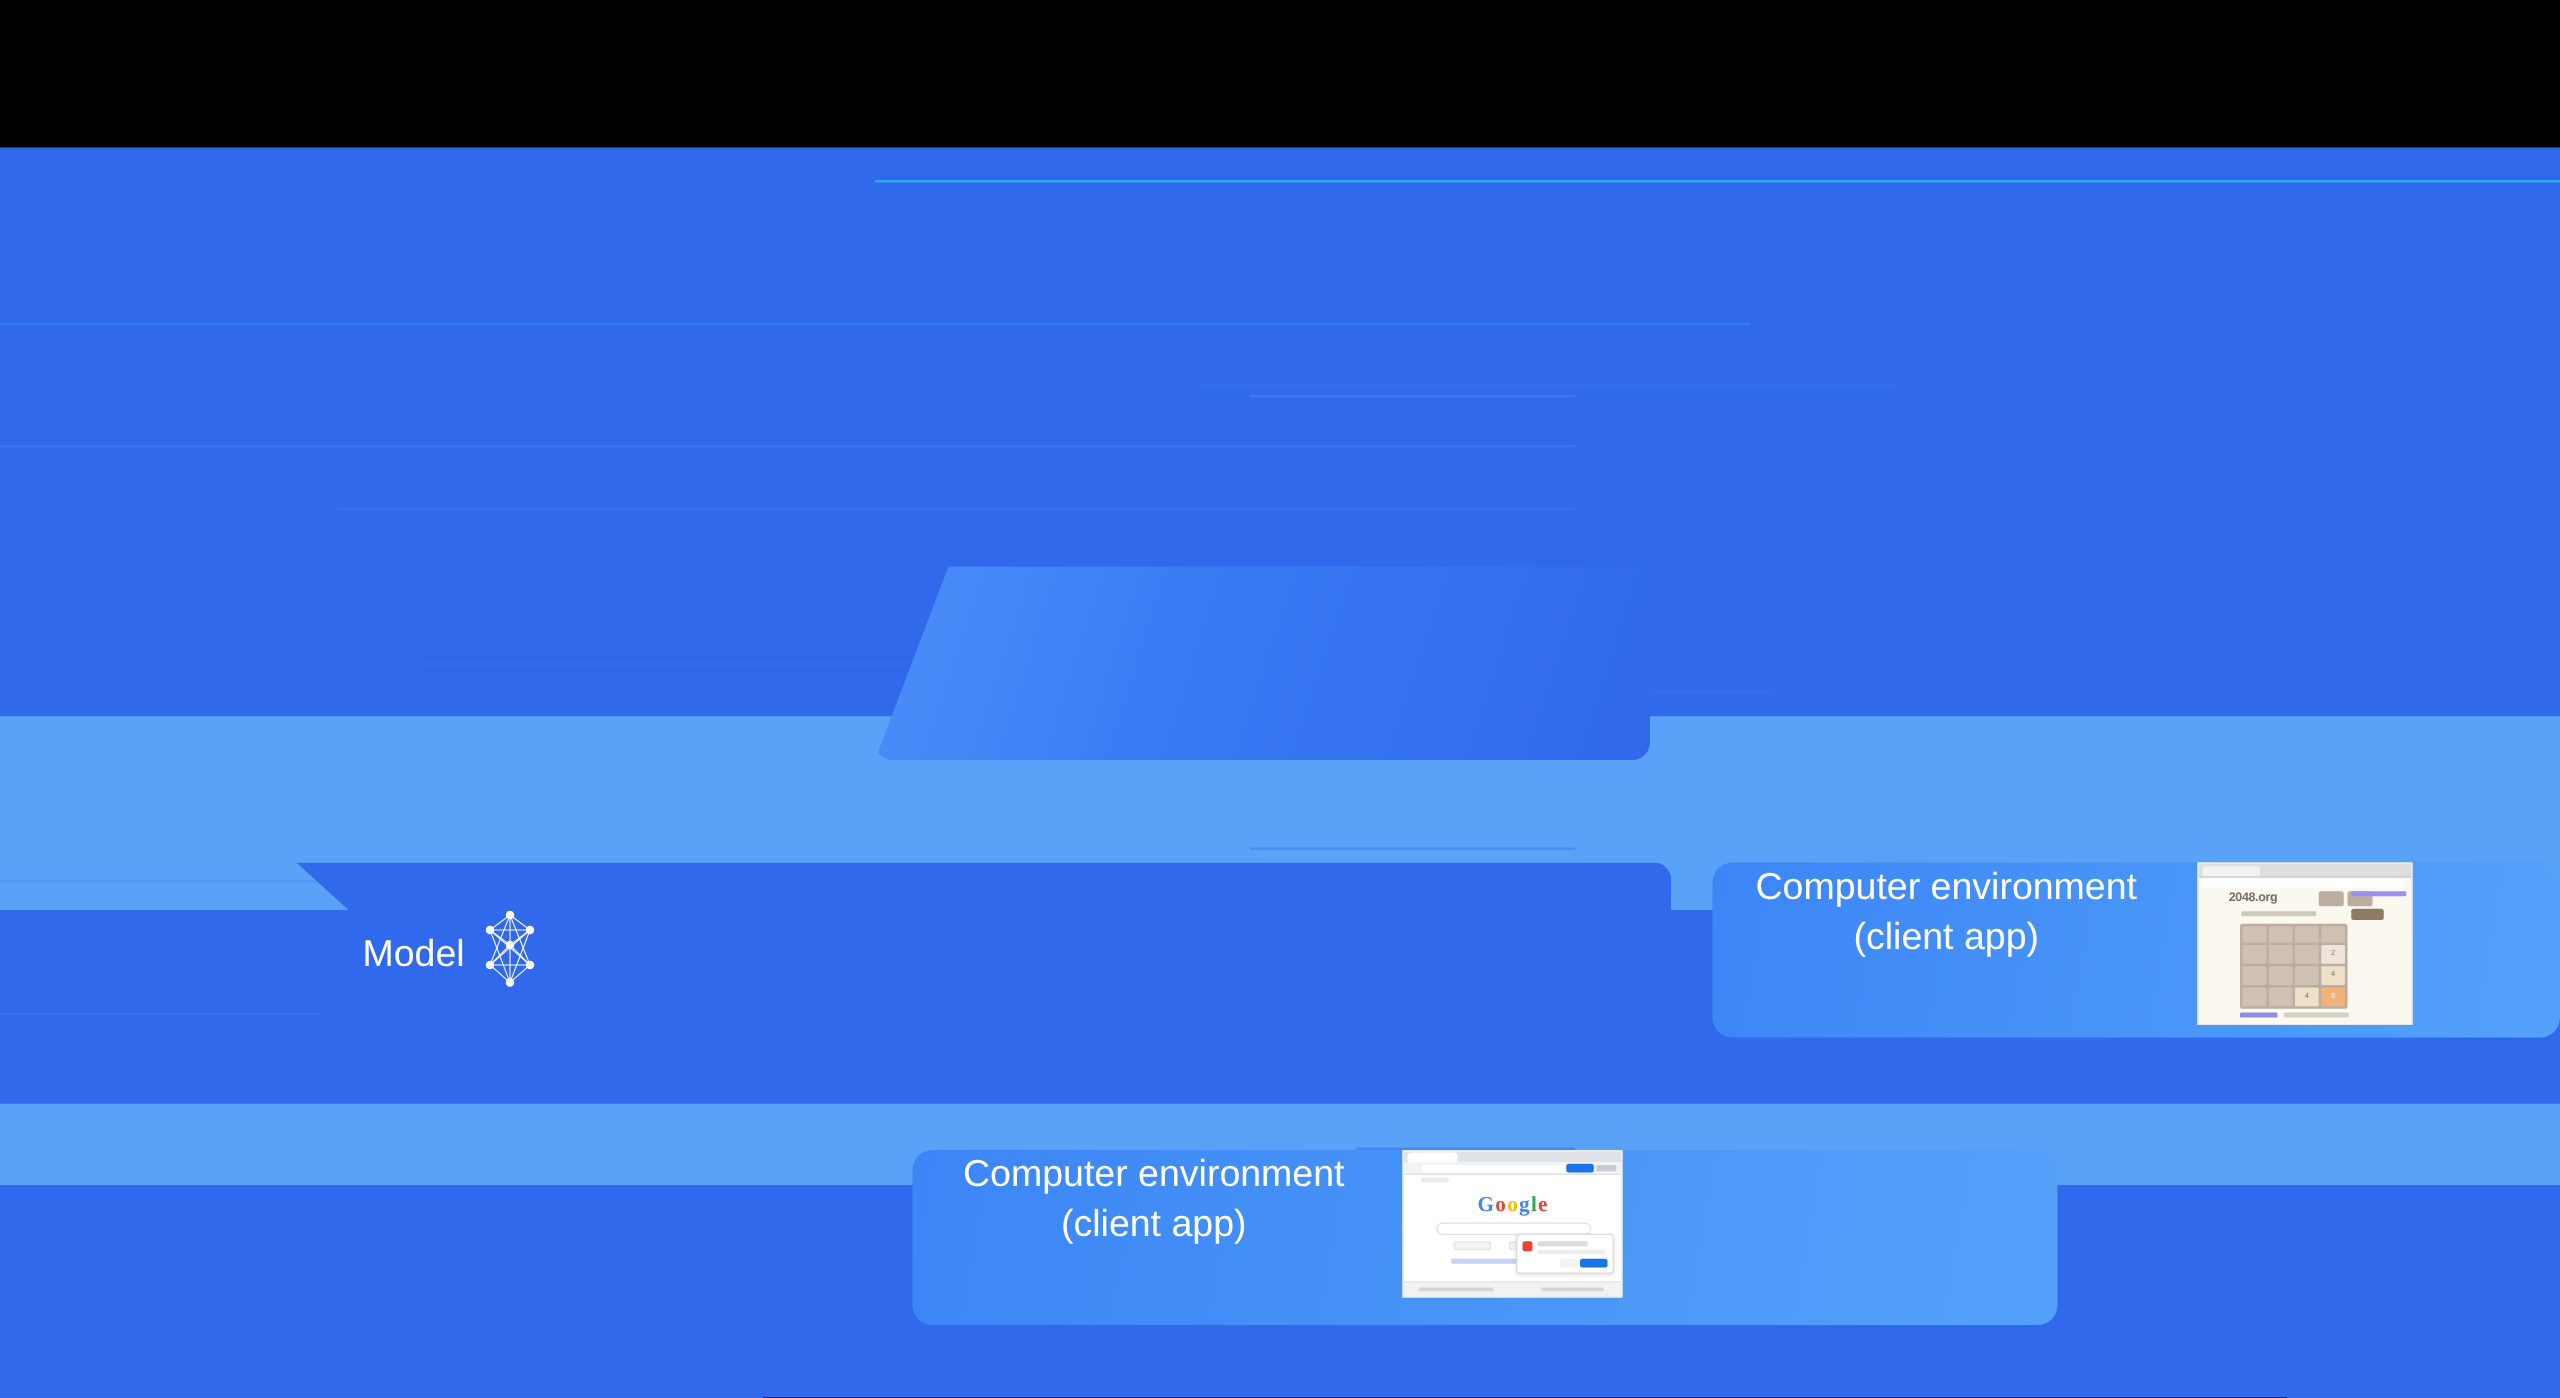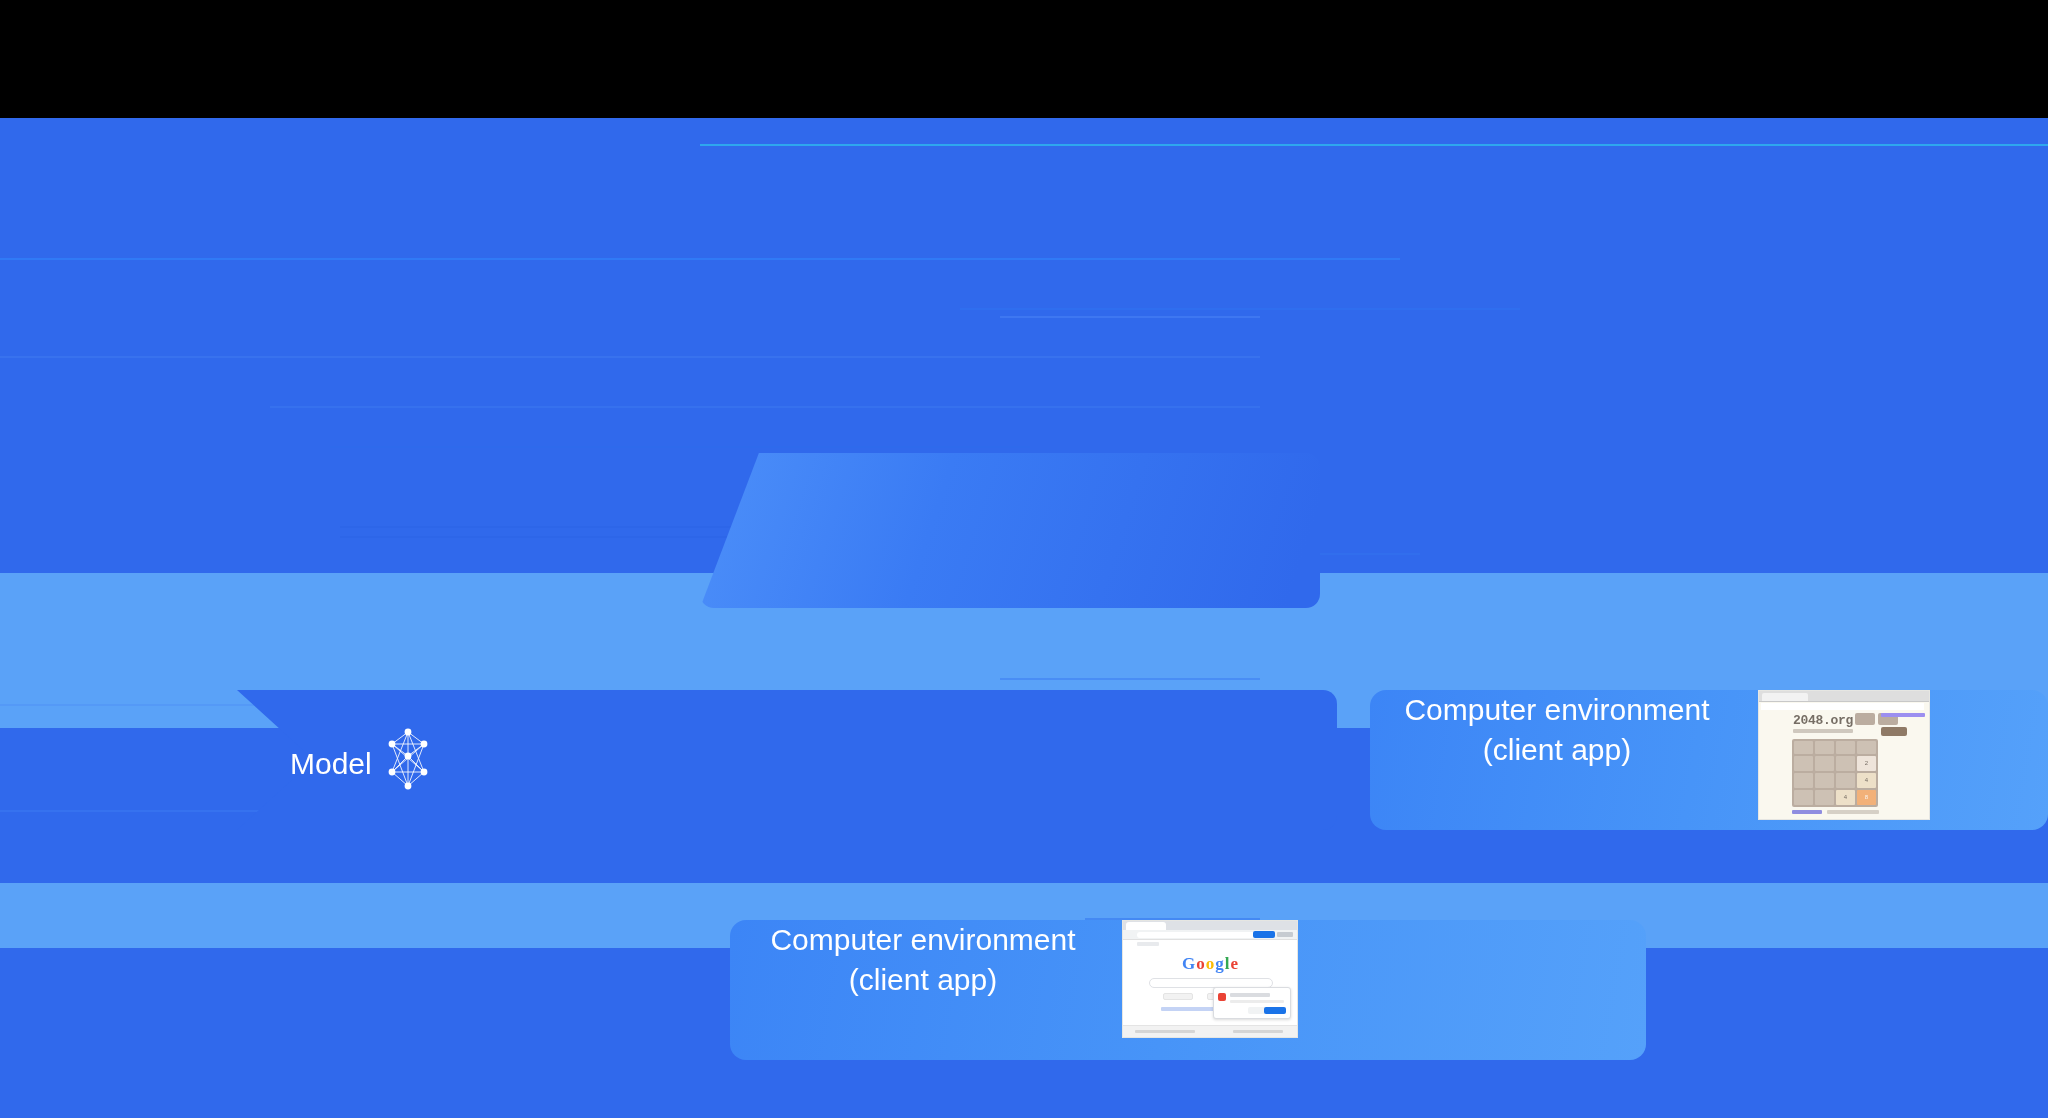--- a/index.html
+++ b/index.html
@@ -129,22 +129,22 @@
     background:#DEDEDE; border-bottom:1px solid #C8C8C8;
   }
   .t2048-tab {
     position:absolute; left:3px; top:2px; width:46px; height:8px;
     background:#F2F2F2; border-radius:2px 2px 0 0;
   }
   .t2048-urlbar {
     position:absolute; left:2px; top:12px; width:96%; height:7px; background:#fff;
   }
   .t2048-title {
-    position:absolute; left:34px; top:22px;
-    font-size:13px; font-weight:bold; color:#766E65; letter-spacing:-0.3px;font-family:Liberation Mono, monospace;
+    position:absolute; left:24px; top:22px;
+    font-size:10px; font-weight:bold; color:#766E65; letter-spacing:-0.3px;
   }
   .t2048-scorebox {
     position:absolute; top:22px; width:20px; height:12px;
     background:#BBADA0; border-radius:2px;
   }
   .t2048-sub {
     position:absolute; left:34px; top:38px; width:60px; height:4px;
     background:#CFC8BE; border-radius:1px;
   }
   .t2048-newgame {

